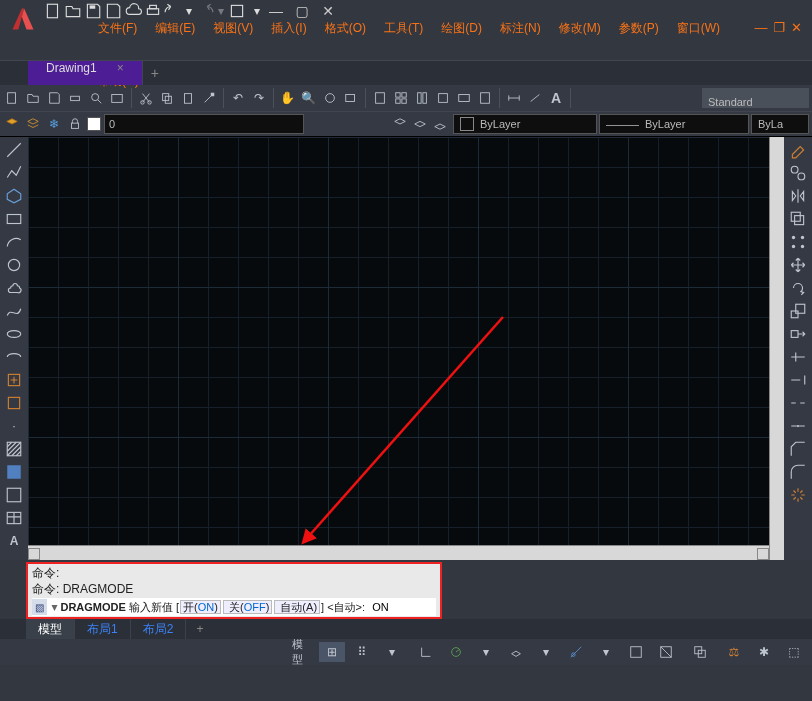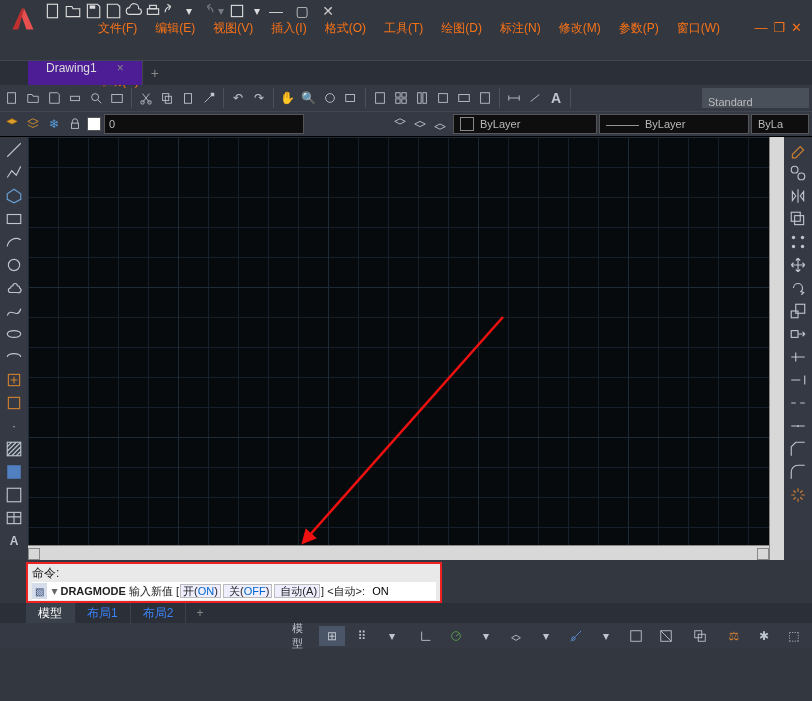--- a/index.html
+++ b/index.html
@@ -545,20 +545,21 @@
     <span class="tl">
         <svg viewBox="0 0 16 16">
           <path d="M8 2v3M8 11v3M2 8h3M11 8h3M4 4l2 2M10 10l2 2M12 4l-2 2M6 10l-2 2" stroke="#d08030"></path>
         </svg>
       </span>
   </div>
 </div>
 
 <div class="cmd-area">
   <div class="cmd-line">命令:</div>
+  <div class="cmd-line"><span>命令: </span><span>DRAGMODE</span></div>
   <div class="cmd-input">
     <span class="tag">▧</span>
     <span class="drop">▾</span>
     <span class="cmd-text">
       <span class="kw">DRAGMODE</span><span> 输入新值 [</span><span class="opt"><span>开(</span><span class="on">ON</span><span>)</span></span><span class="opt"><span> 关(</span><span class="off">OFF</span><span>)</span></span><span class="opt"><span> 自动(</span><span>A</span><span>)</span></span><span>] &lt;自动&gt;: </span><span class="val">ON</span>
     </span>
   </div>
 </div>
 
 <div class="status-tabs">

